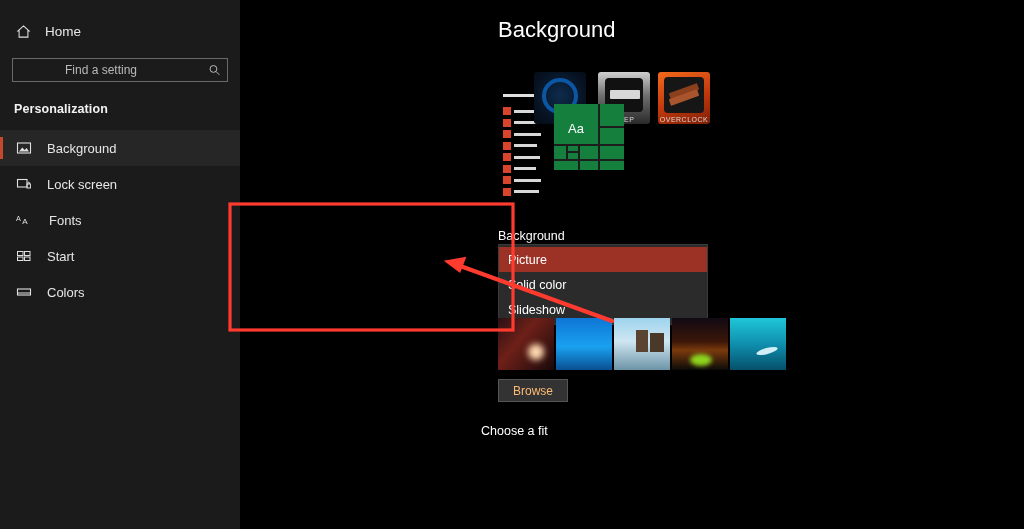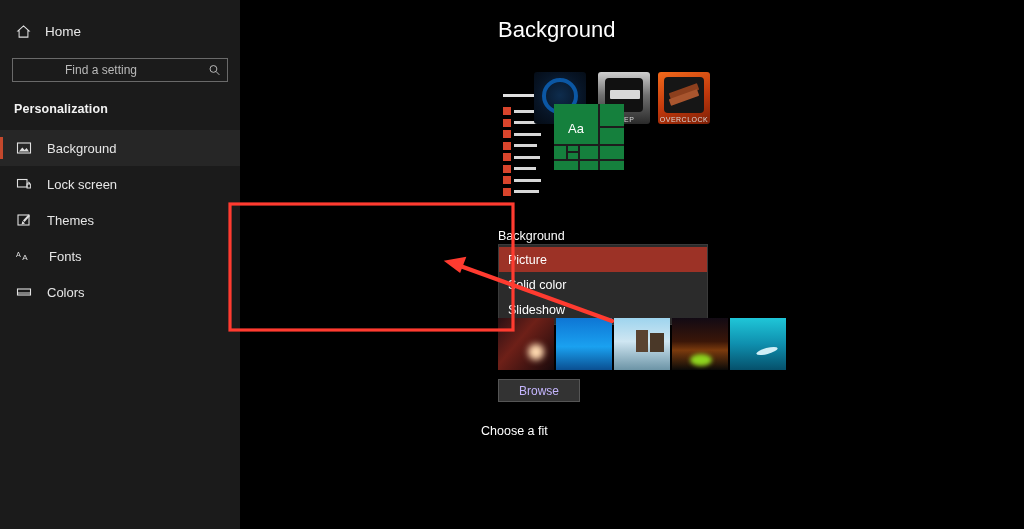--- a/index.html
+++ b/index.html
@@ -136,23 +136,23 @@
   .t-c { background: linear-gradient(180deg,#9ed4ee 0%,#cfe6f2 45%,#6c94a6 100%); }
   .t-c .rock1 { position:absolute; left:22px; top:12px; width:12px; height:22px; background:#5a4331; }
   .t-c .rock2 { position:absolute; left:36px; top:15px; width:14px; height:19px; background:#4a3828; }
   .t-d { background: linear-gradient(180deg,#120a14 0%,#3a1608 45%,#7a3a0d 62%, #0a0a08 100%); }
   .t-d .aurora { position:absolute; left:18px; top:36px; width:22px; height:12px; border-radius:50%; background:#8dd41f; filter: blur(2px); }
   .t-e { background: linear-gradient(180deg,#1fc6d8 0%,#0f8fae 50%,#05506b 100%); }
   .t-e .fish { position:absolute; left:26px; top:30px; width:22px; height:6px; background:#cfeef6; border-radius:50%; transform:rotate(-15deg); }
 
   .browse-btn {
     position: absolute; left: 258px; top: 379px;
-    width: 82px; height: 23px;
+    width: 70px; height: 23px;
     background: #333333; border: 1px solid #555;
-    color: #c4b5fd; font-size: 12px;
+    color: #fdba74; font-size: 12px;
     font-family: "Liberation Sans", sans-serif;
     cursor: default;
   }
 
   .fit-select {
     position: absolute; left: 258px; top: 444px;
     width: 210px; height: 23px;
     background: #1b1b1b; border: 1px solid #7a7a7a;
     display: flex; align-items: center; justify-content: space-between;
     padding: 0 8px; color: #ffffff; font-size: 12.5px;
@@ -211,43 +211,44 @@
         <span class="ico">
           <svg width="16" height="16" viewBox="0 0 16 16">
               <rect x="1.5" y="3.5" width="9.5" height="7.5" fill="none" stroke="#e0e0e0" stroke-width="1.1"></rect>
               <rect x="11" y="8" width="3.4" height="4" fill="none" stroke="#e0e0e0" stroke-width="1"></rect>
               <path d="M11.9 8V7a.8.8 0 0 1 1.6 0v1" fill="none" stroke="#e0e0e0" stroke-width="1"></path>
             </svg>
         </span>
         <span class="nlabel">Lock screen</span>
       </div>
 
-      <div class="navitem">
-
-        <span class="ico">
-          <svg width="16" height="16" viewBox="0 0 16 16">
-              <rect x="2" y="3" width="11" height="10" fill="none" stroke="#e0e0e0" stroke-width="1.1"></rect>
-              <path d="M12.5 2.5 L7 8.5 L8.5 10 L14 4Z" fill="#e0e0e0"></path>
-              <path d="M6.5 9 L5.5 12.5 L9 11.5Z" fill="#e0e0e0"></path>
-            </svg>
-        </span>
-        <span class="nlabel">Themes</span>
-      </div>
 
       <div class="navitem">
 
         <span class="ico">
           <svg width="18" height="16" viewBox="0 0 20 16">
               <text x="0" y="9" font-family="Liberation Sans, sans-serif" font-size="8" fill="#e0e0e0">A</text>
               <text x="7" y="12.5" font-family="Liberation Sans, sans-serif" font-size="9" fill="#e0e0e0">A</text>
             </svg>
         </span>
         <span class="nlabel">Fonts</span>
       </div>
 
+      <div class="navitem">
+
+        <span class="ico">
+          <svg width="16" height="16" viewBox="0 0 16 16">
+              <rect x="1.5" y="3.5" width="5.5" height="4" fill="none" stroke="#e0e0e0" stroke-width="1"></rect>
+              <rect x="8.5" y="3.5" width="5.5" height="4" fill="none" stroke="#e0e0e0" stroke-width="1"></rect>
+              <rect x="1.5" y="9" width="5.5" height="3.5" fill="none" stroke="#e0e0e0" stroke-width="1"></rect>
+              <rect x="8.5" y="9" width="5.5" height="3.5" fill="none" stroke="#e0e0e0" stroke-width="1"></rect>
+            </svg>
+        </span>
+        <span class="nlabel">Start</span>
+      </div>
 
       <div class="navitem">
 
         <span class="ico">
           <svg width="16" height="16" viewBox="0 0 16 16">
               <rect x="1.5" y="5" width="13" height="6" fill="none" stroke="#e0e0e0" stroke-width="1.1"></rect>
               <line x1="1.5" y1="9" x2="14.5" y2="9" stroke="#e0e0e0" stroke-width="1"></line>
             </svg>
         </span>
         <span class="nlabel">Colors</span>

